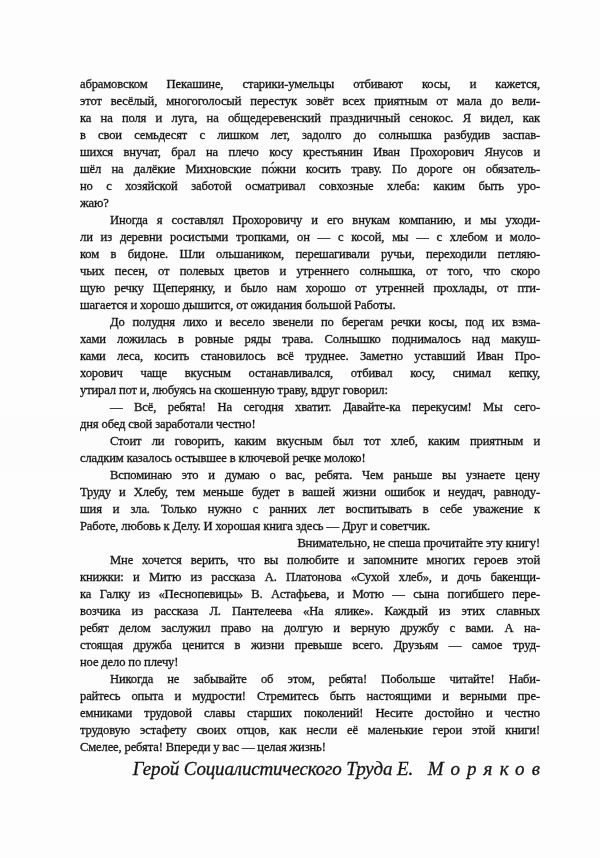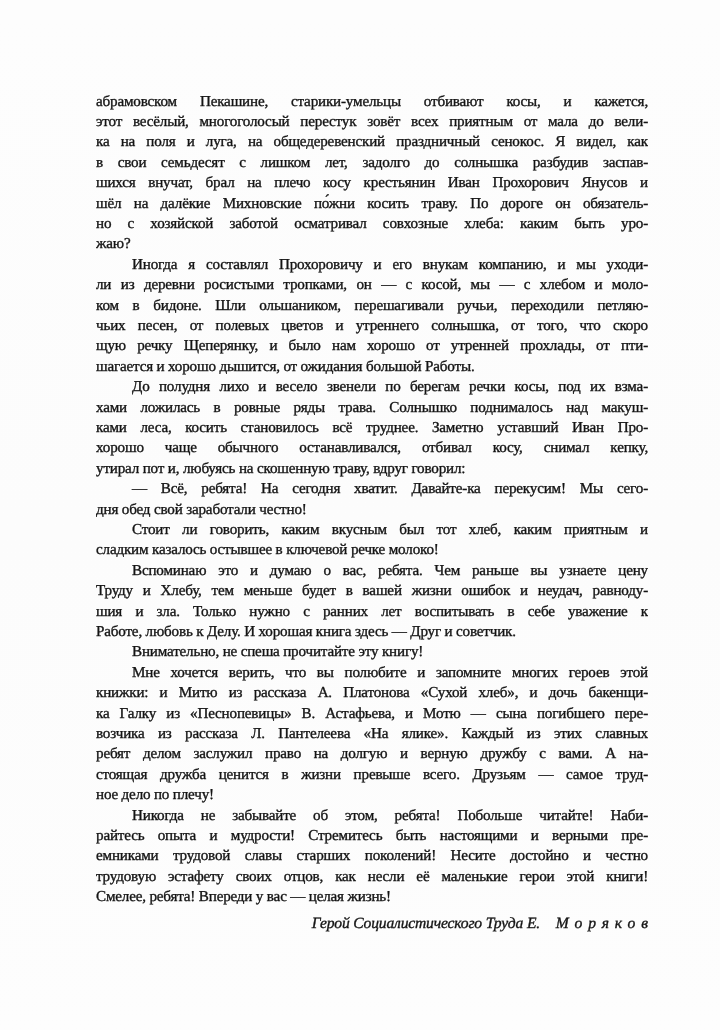--- a/index.html
+++ b/index.html
@@ -42,28 +42,29 @@
     text-align-last: justify;
     overflow: hidden;
     white-space: nowrap;
   }
   .line.last {
     text-align: left;
     text-align-last: auto;
   }
   .line.indent {
     padding-left: 30px;
+    text-align: right;
   }
   .signature {
     margin-top: 4px;
     height: 18px;
     line-height: 18px;
     text-align: right;
     font-style: italic;
-    font-size: 13px;
+    font-size: 19px;
   }
   .signature .sig-name {
     letter-spacing: 0.38em;
     margin-left: 10px;
     margin-right: -0.38em;
   }
 </style>
 </head>
 <body style="background: rgb(253, 253, 253);">
 
@@ -85,21 +86,21 @@
           <div class="line">ли из деревни росистыми тропками, он — с косой, мы — с хлебом и моло-</div>
           <div class="line">ком в бидоне. Шли ольшаником, перешагивали ручьи, переходили петляю-</div>
           <div class="line">чьих песен, от полевых цветов и утреннего солнышка, от того, что скоро</div>
           <div class="line">щую речку Щеперянку, и было нам хорошо от утренней прохлады, от пти-</div>
           <div class="line last">шагается и хорошо дышится, от ожидания большой Работы.</div>
         </div>
         <div class="paragraph">
           <div class="line indent">До полудня лихо и весело звенели по берегам речки косы, под их взма-</div>
           <div class="line">хами ложилась в ровные ряды трава. Солнышко поднималось над макуш-</div>
           <div class="line">ками леса, косить становилось всё труднее. Заметно уставший Иван Про-</div>
-          <div class="line">хорошо чаще обычного останавливался, отбивал косу, снимал кепку,</div>
+          <div class="line">хорович чаще вкусным останавливался, отбивал косу, снимал кепку,</div>
           <div class="line last">утирал пот и, любуясь на скошенную траву, вдруг говорил:</div>
         </div>
         <div class="paragraph">
           <div class="line indent">— Всё, ребята! На сегодня хватит. Давайте-ка перекусим! Мы сего-</div>
           <div class="line last">дня обед свой заработали честно!</div>
         </div>
         <div class="paragraph">
           <div class="line indent">Стоит ли говорить, каким вкусным был тот хлеб, каким приятным и</div>
           <div class="line last">сладким казалось остывшее в ключевой речке молоко!</div>
         </div>

